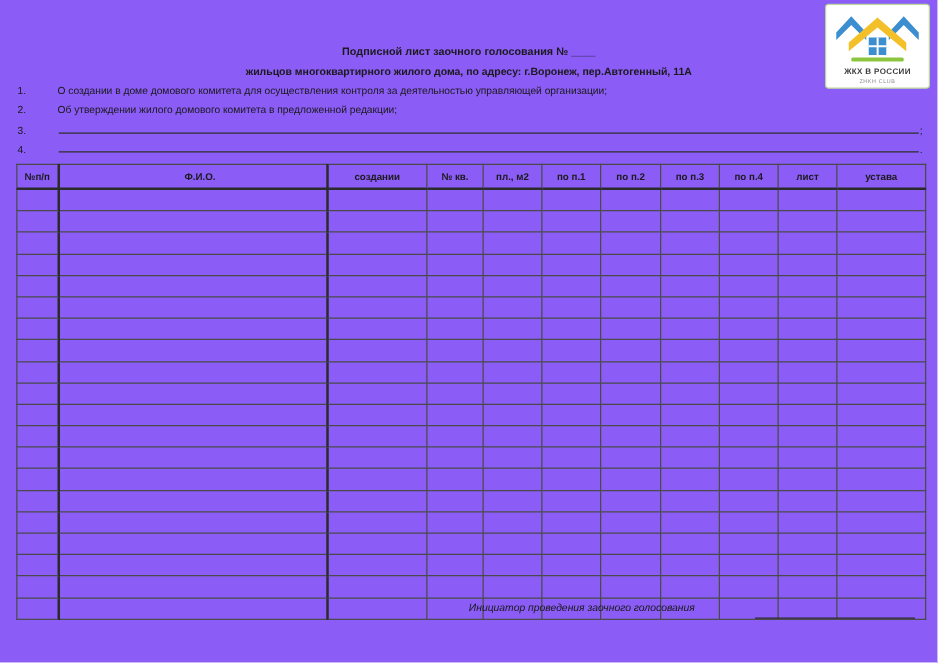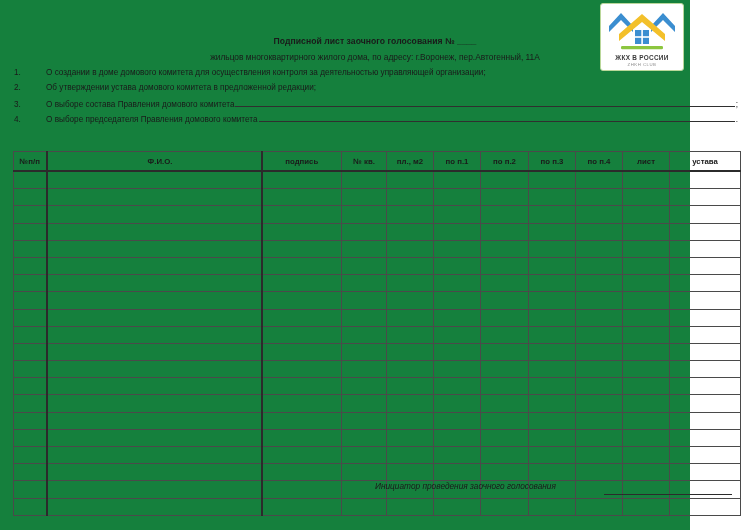--- a/index.html
+++ b/index.html
@@ -12,23 +12,23 @@
     height: 530px;
     overflow: hidden;
     font-family: "Liberation Sans", sans-serif;
     color: #1a1a1a;
     position: relative;
   }
 
   
   .page {
     position: relative;
-    width: 690px;
+    width: 750px;
     height: 530px;
-    background: #15803d;
+    background: #8b5cf6;
     box-sizing: border-box;
   }
 
   
   .logo-box {
     position: absolute;
     top: 3px;
     right: 6px;
     width: 84px;
     height: 68px;
@@ -80,21 +80,21 @@
     font-weight: bold;
     letter-spacing: 0.05px;
   }
   .doc-subtitle {
     position: absolute;
     top: 52px;
     left: 0;
     width: 750px;
     text-align: center;
     font-size: 8.4px;
-    font-weight: normal;
+    font-weight: bold;
   }
 
   
   .agenda {
     position: absolute;
     top: 68px;
     left: 14px;
     width: 724px;
   }
   .agenda-row {
@@ -125,21 +125,20 @@
   }
 
   
   .vote-table {
     position: absolute;
     top: 131px;
     left: 13px;
     border-collapse: collapse;
     table-layout: fixed;
     width: 727px;
-    margin-top: 20px;
   }
   .vote-table th,
   .vote-table td {
     border: 1px solid #4a4a4a;
     padding: 0;
     margin: 0;
   }
   .vote-table thead th {
     height: 18px;
     font-size: 7.8px;
@@ -200,31 +199,29 @@
   <div class="doc-title">Подписной лист заочного голосования № ____</div>
   <div class="doc-subtitle">жильцов многоквартирного жилого дома, по адресу: г.Воронеж, пер.Автогенный, 11А</div>
 
   <div class="agenda">
     <div class="agenda-row">
       <span class="agenda-num">1.</span>
       <span class="agenda-text">О создании в доме домового комитета для осуществления контроля за деятельностью управляющей организации;</span>
     </div>
     <div class="agenda-row">
       <span class="agenda-num">2.</span>
-      <span class="agenda-text">Об утверждении устава домового комитета в предложенной редакции;</span>
+      <span class="agenda-text">Об утверждении жилого домового комитета в предложенной редакции;</span>
     </div>
     <div class="agenda-row">
       <span class="agenda-num">3.</span>
-      <span class="agenda-text">О выборе состава Правления домового комитета</span>
       <span class="agenda-fill"></span>
       <span class="agenda-semi">;</span>
     </div>
     <div class="agenda-row">
       <span class="agenda-num">4.</span>
-      <span class="agenda-text">О выборе председателя Правления домового комитета</span>
       <span class="agenda-fill"></span>
       <span class="agenda-semi">.</span>
     </div>
   </div>
 
   <table class="vote-table">
     <colgroup id="vote-colgroup">
         <col style="width: 33px;">
         <col style="width: 215px;">
         <col style="width: 80px;">
@@ -234,21 +231,21 @@
         <col style="width: 48px;">
         <col style="width: 47px;">
         <col style="width: 47px;">
         <col style="width: 47px;">
         <col style="width: 71px;">
       </colgroup>
     <thead>
       <tr id="vote-head-row">
           <th class="c-num">№п/п</th>
           <th class="c-fio">Ф.И.О.</th>
-          <th class="c-phone">подпись</th>
+          <th class="c-phone">создании</th>
           <th class="c-apt">№ кв.</th>
           <th class="c-area">пл., м2</th>
           <th class="c-p1">по п.1</th>
           <th class="c-p2">по п.2</th>
           <th class="c-p3">по п.3</th>
           <th class="c-p4">по п.4</th>
           <th class="c-date">лист</th>
           <th class="c-sign">устава</th>
         </tr>
     </thead>

